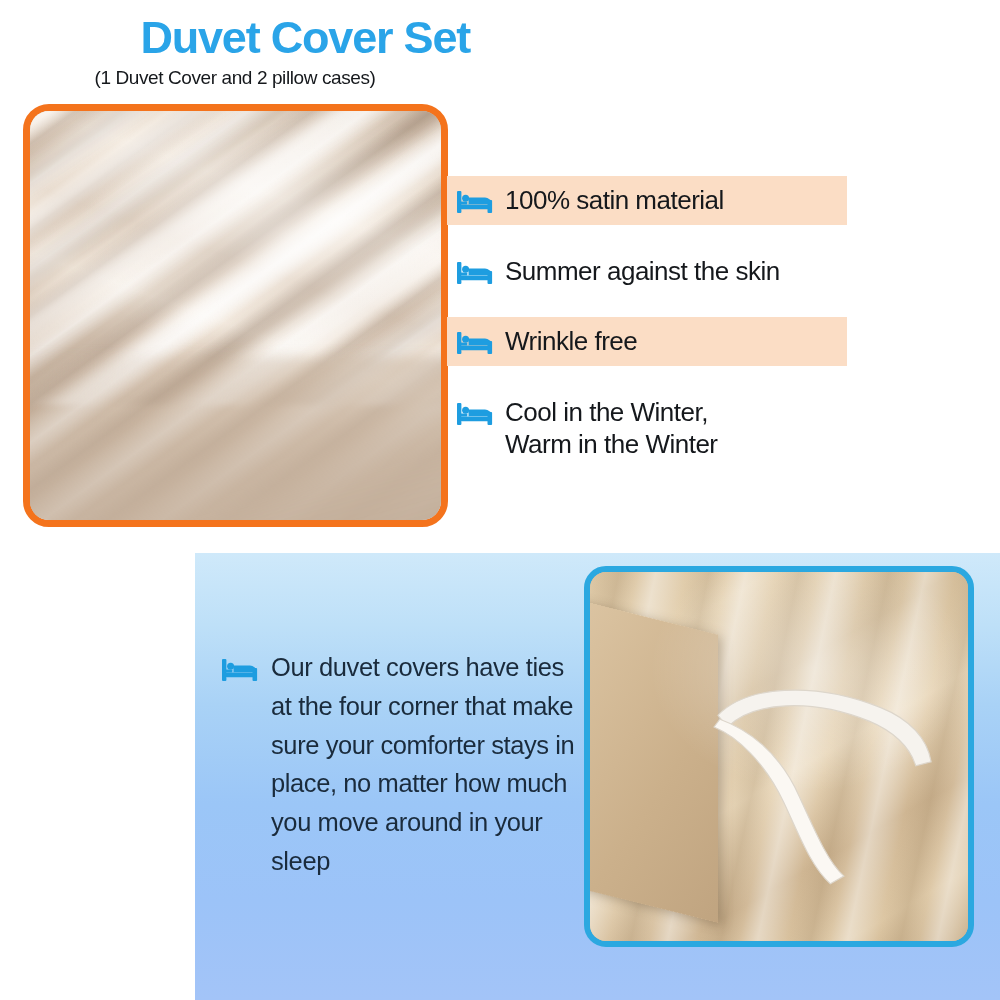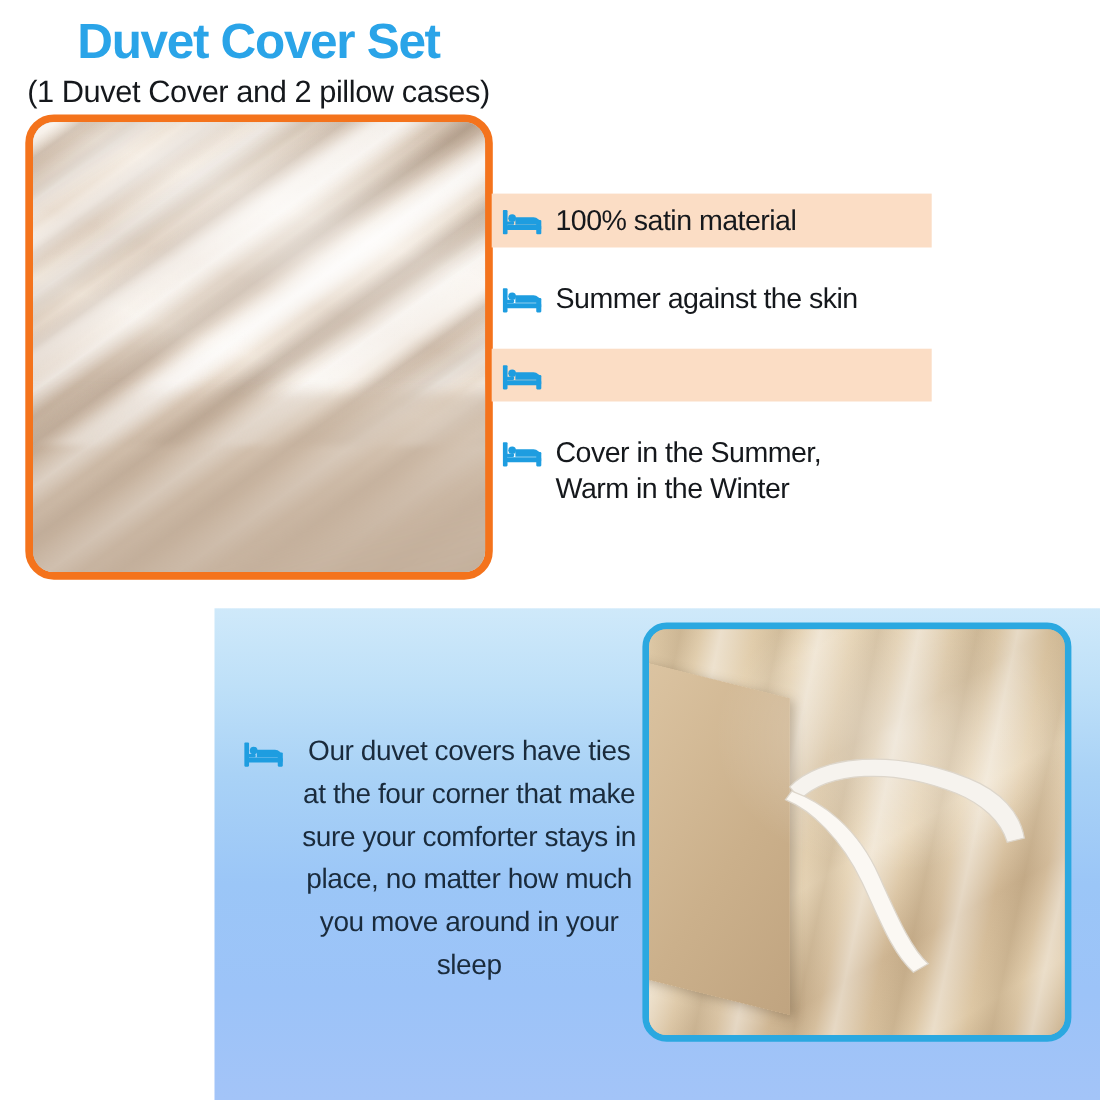--- a/index.html
+++ b/index.html
@@ -26,25 +26,26 @@
   }
   .page-title {
     margin: 0;
     padding: 14px 0 0 0;
     font-size: 45px;
     font-weight: 800;
     letter-spacing: -1.2px;
     color: #2AA4E8;
     line-height: 1.05;
     font-family: "Liberation Sans", sans-serif;
+    text-align: right;
   }
   .page-subtitle {
     margin: 0;
     padding: 6px 0 0 0;
-    font-size: 28px;
+    font-size: 19px;
     font-weight: 400;
     color: #15181c;
     letter-spacing: -0.4px;
     line-height: 1.2;
   }
 
   
   .photo-satin-frame {
     position: absolute;
     left: 23px;
@@ -172,25 +173,24 @@
       #BEE0F8 16%,
       #A9D2F6 34%,
       #9BC6F7 56%,
       #9CC3F8 78%,
       #A3C4F8 100%);
   }
 
   .bottom-text-block {
     position: absolute;
     left: 222px;
-    top: 664px;
+    top: 648px;
     width: 360px;
     display: flex;
     align-items: flex-start;
-    text-align: center;
   }
   .bottom-text-block .bed-icon {
     flex: 0 0 auto;
     width: 36px;
     height: 26px;
     margin-top: 8px;
     margin-right: 13px;
   }
   .bottom-text {
     font-size: 25.5px;
@@ -308,34 +308,35 @@
     <span class="bed-icon">
       <svg viewBox="0 0 36 26" width="36" height="26" xmlns="http://www.w3.org/2000/svg">
         <rect x="0" y="3" width="4.4" height="22" rx="1" fill="#1E9DE0"></rect>
         <rect x="30.5" y="12" width="4.6" height="13" rx="1" fill="#1E9DE0"></rect>
         <rect x="3.4" y="16.6" width="31.6" height="4.6" rx="1.4" fill="#1E9DE0"></rect>
         <path d="M11.5 9.5 h16.5 a6.2 6.2 0 0 1 6.2 6.2 v0.6 H11.5 z" fill="#1E9DE0"></path>
         <circle cx="8.6" cy="10.3" r="3.5" fill="#1E9DE0"></circle>
         <rect x="3.4" y="13.4" width="7" height="3" rx="1" fill="#1E9DE0"></rect>
       </svg>
     </span>
+    <span class="feature-text">Wrinkle free</span>
   </div>
 
   <div class="feature-row">
     <span class="bed-icon">
       <svg viewBox="0 0 36 26" width="36" height="26" xmlns="http://www.w3.org/2000/svg">
         <rect x="0" y="3" width="4.4" height="22" rx="1" fill="#1E9DE0"></rect>
         <rect x="30.5" y="12" width="4.6" height="13" rx="1" fill="#1E9DE0"></rect>
         <rect x="3.4" y="16.6" width="31.6" height="4.6" rx="1.4" fill="#1E9DE0"></rect>
         <path d="M11.5 9.5 h16.5 a6.2 6.2 0 0 1 6.2 6.2 v0.6 H11.5 z" fill="#1E9DE0"></path>
         <circle cx="8.6" cy="10.3" r="3.5" fill="#1E9DE0"></circle>
         <rect x="3.4" y="13.4" width="7" height="3" rx="1" fill="#1E9DE0"></rect>
       </svg>
     </span>
-    <span class="feature-text">Cover in the Summer,
+    <span class="feature-text">Cool in the Winter,
 Warm in the Winter</span>
   </div>
 
 </div>
 
 <div class="bottom-panel"></div>
 
 <div class="bottom-text-block">
   <span class="bed-icon">
     <svg viewBox="0 0 36 26" width="36" height="26" xmlns="http://www.w3.org/2000/svg">

